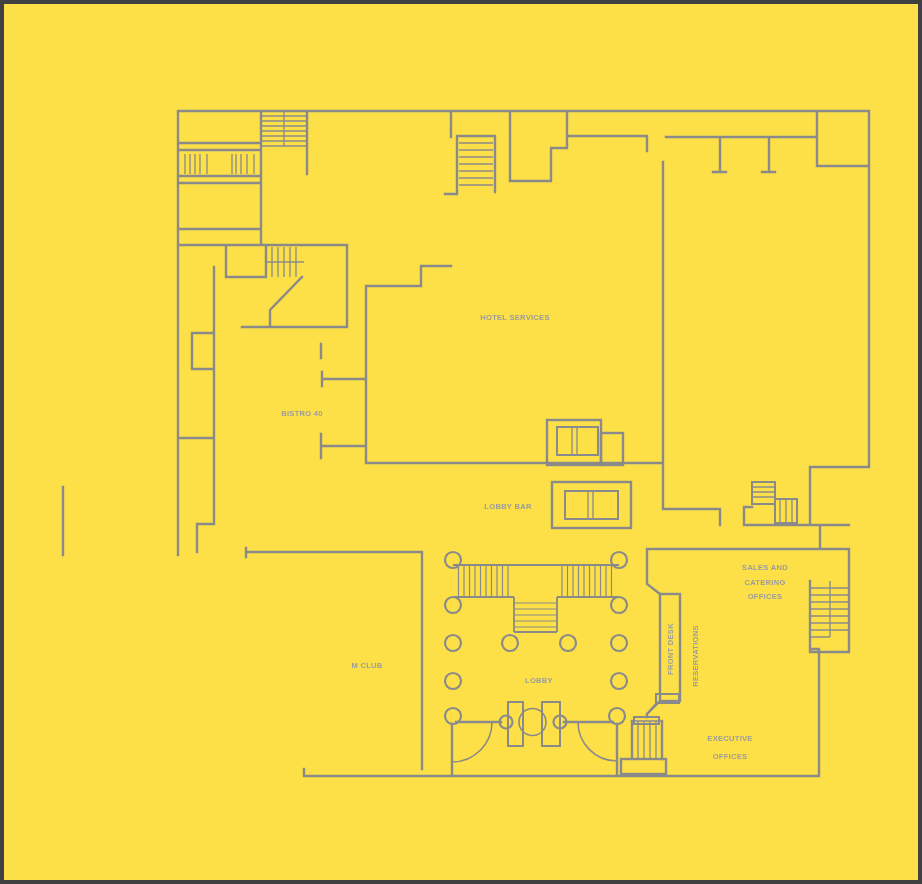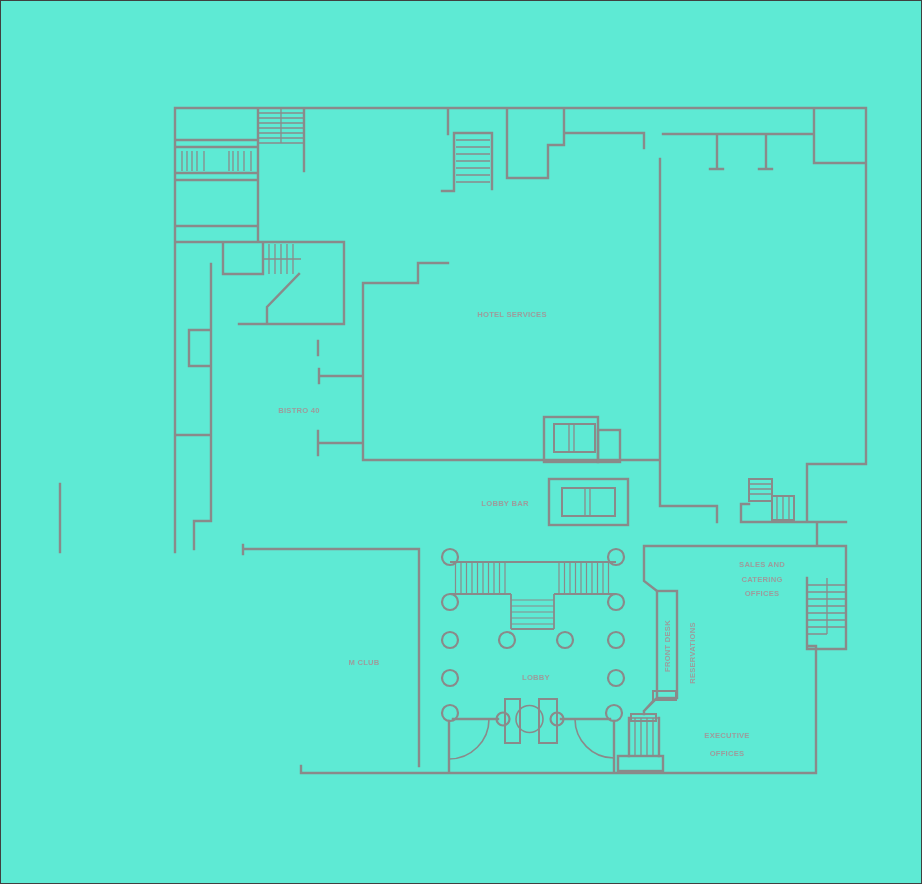--- a/index.html
+++ b/index.html
@@ -1,18 +1,18 @@
 <!DOCTYPE html>
 <html><head>
 <meta charset="utf-8">
 <style>
   html,body{margin:0;padding:0;background:#000;}
   .frame{
     position:relative;width:922px;height:884px;box-sizing:border-box;
-    background:#5eead4;border:1px solid #404040;overflow:hidden;
+    background:#fde047;border:4px solid #404040;overflow:hidden;
   }
   svg{display:block;}
   .plan-label{
     font-family:"Liberation Sans", sans-serif;
     font-size:7.6px;font-weight:bold;letter-spacing:.25px;
     fill:#9c9c9c;text-anchor:middle;
   }
 </style>
 </head>
 <body>

